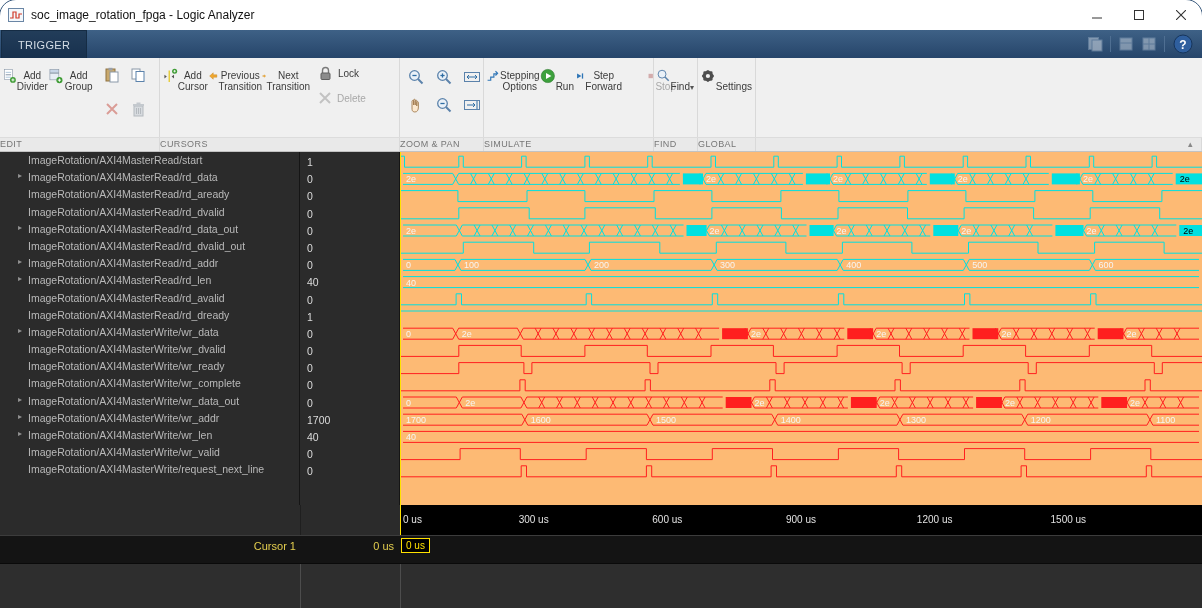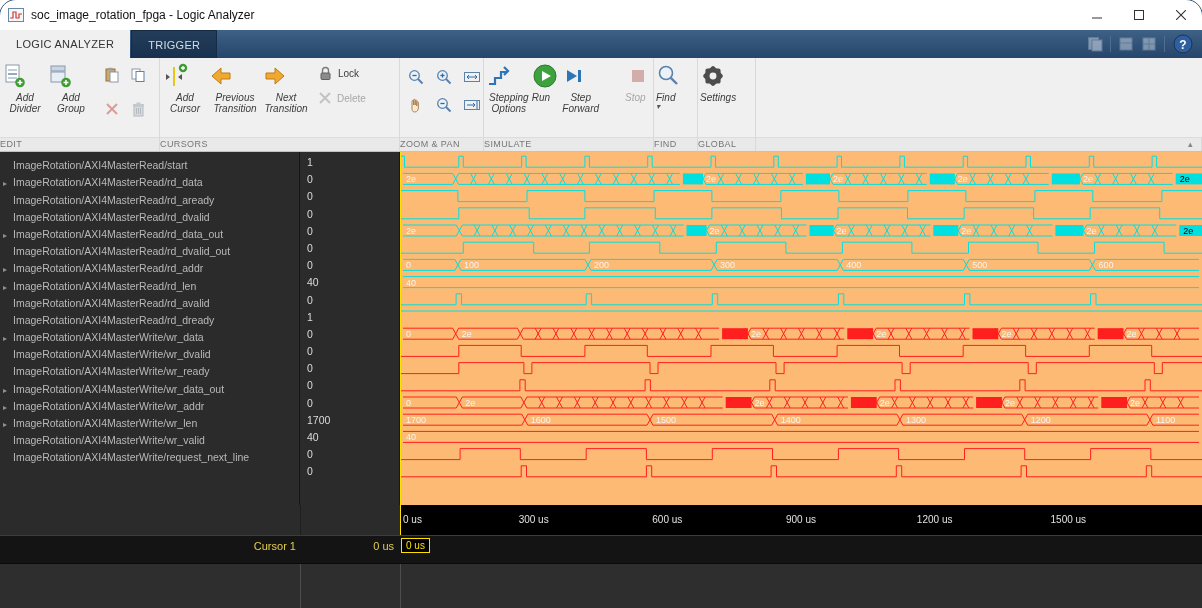--- a/index.html
+++ b/index.html
@@ -18,21 +18,21 @@
   .tab.active{background:#f0f0f0;color:#333;}
   .tab.inactive{background:rgba(12,32,54,.55);color:#d4dde6;border:1px solid #152c44;border-bottom:none;margin-left:1px;}
   .qa{margin-left:auto;display:flex;align-items:center;gap:7px;padding-right:8px;}
   .qa .qicon{opacity:.5;display:flex;}
   .qa .qsep{width:1px;height:16px;background:#4f6f92;}
 
   
   .toolbar{height:79px;background:#f0f0f0;display:flex;}
   .tsection{display:flex;align-items:flex-start;padding:3px 2px;border-right:1px solid #d9d9d9;box-sizing:border-box;}
   .w-edit{width:160px}.w-cursors{width:240px}.w-zoom{width:84px}.w-simulate{width:170px}.w-find{width:44px}.w-global{width:58px}.w-rest{flex:1;border-right:none;}
-  .bb{display:flex;flex-direction:column;align-items:flex-start;text-align:center;font-size:10px;line-height:11px;color:#3b3b3b;padding-top:2px;font-style:italic;}
+  .bb{display:flex;flex-direction:row;align-items:flex-end;text-align:center;font-size:10px;line-height:11px;color:#3b3b3b;padding-top:2px;}
   .bb .ic{margin-bottom:3px;}
   .bb.disabled{color:#a8a8a8;margin-left:24px;}
   .bb.disabled .ic{opacity:.45;}
   .minigrid{display:grid;grid-template-columns:24px 24px;grid-auto-rows:24px;column-gap:2px;row-gap:10px;margin-left:6px;margin-top:2px;}
   .sb{width:24px;height:24px;display:flex;align-items:center;justify-content:center;}
   .sb.disabled{opacity:.45;}
   .vcol{display:flex;flex-direction:column;gap:10px;margin-left:8px;margin-top:5px;}
   .hb{display:flex;align-items:center;gap:5px;font-size:10px;color:#3b3b3b;}
   .hb.disabled{color:#a8a8a8;}
   .hb.disabled svg{opacity:.45;}
@@ -42,21 +42,21 @@
   .labelstrip{height:15px;background:#e9e9e9;border-top:1px solid #dcdcdc;border-bottom:1px solid #c2c2c2;display:flex;box-sizing:border-box;}
   .lcell{font-size:9px;color:#767676;text-align:left;line-height:13px;border-right:1px solid #d9d9d9;box-sizing:border-box;letter-spacing:.4px;}
   .lcell.w-rest{text-align:right;padding-right:8px;color:#888;}
 
   
   .main{position:relative;height:353px;background:#2b2b2b;}
   .names{position:absolute;left:0;top:0;width:300px;height:100%;overflow:hidden;padding-top:2px;box-sizing:border-box;border-right:1px solid #151515;}
   .values{position:absolute;left:300px;top:0;width:100px;height:100%;overflow:hidden;padding-top:2px;box-sizing:border-box;border-right:1px solid #151515;}
   .wavewrap{position:absolute;left:400px;top:0;width:864px;height:353px;background:#fdba74;}
   #waves{display:block;width:802px;height:353px;}
-  .sigrow{height:17.2px;display:flex;align-items:flex-end;padding-left:3px;}
+  .sigrow{height:17.2px;display:flex;align-items:flex-start;padding-left:3px;margin-left:15px;}
   .arrow{width:10px;font-size:8px;color:#929292;flex:none;}
   .signame{font-size:10.5px;color:#b9b9b9;white-space:nowrap;}
   .valrow{height:17.2px;line-height:17.2px;font-size:10.5px;color:#dcdcdc;padding-left:7px;}
 
   
   .axisrow{position:relative;height:30px;background:#2b2b2b;}
   .axisblack{position:absolute;left:400px;top:0;width:802px;height:30px;background:#000;}
   .tick{position:absolute;top:9px;transform:translateX(-50%);font-size:10px;color:#e2e2e2;white-space:nowrap;}
   .axisdiv{position:absolute;left:300px;top:0;width:1px;height:30px;background:#1f1f1f;}
   .cursorstem{position:absolute;left:400px;top:0;width:1px;height:30px;background:#ffe100;}
@@ -95,21 +95,20 @@
         </div>
       <div class="winbtn">
           <svg width="10" height="10">
             <path d="M0 0L10 10M10 0L0 10" stroke="#333" stroke-width="1.1"></path>
           </svg>
         </div>
     </div>
   </div>
 
   <div class="tabstrip">
-    <div class="tab active">LOGIC ANALYZER</div>
     <div class="tab inactive">TRIGGER</div>
     <div class="qa">
       <span class="qicon">
           <svg width="16" height="16">
             <rect x="1.5" y="1.5" width="10" height="12" fill="#cfd9e4" stroke="#8aa2bb"></rect>
             <rect x="5" y="4" width="10" height="11" fill="#e9eef4" stroke="#8aa2bb"></rect>
           </svg>
         </span>
       <span class="qsep"></span>
       <span class="qicon">
@@ -386,20 +385,24 @@
           <span class="arrow">▸</span>
           <span class="signame">ImageRotation/AXI4MasterWrite/wr_data</span>
         </div>
         <div class="sigrow">
           <span class="arrow"></span>
           <span class="signame">ImageRotation/AXI4MasterWrite/wr_dvalid</span>
         </div>
         <div class="sigrow">
           <span class="arrow"></span>
           <span class="signame">ImageRotation/AXI4MasterWrite/wr_ready</span>
+        </div>
+        <div class="sigrow">
+          <span class="arrow"></span>
+          <span class="signame">ImageRotation/AXI4MasterWrite/wr_complete</span>
         </div>
         <div class="sigrow">
           <span class="arrow">▸</span>
           <span class="signame">ImageRotation/AXI4MasterWrite/wr_data_out</span>
         </div>
         <div class="sigrow">
           <span class="arrow">▸</span>
           <span class="signame">ImageRotation/AXI4MasterWrite/wr_addr</span>
         </div>
         <div class="sigrow">

